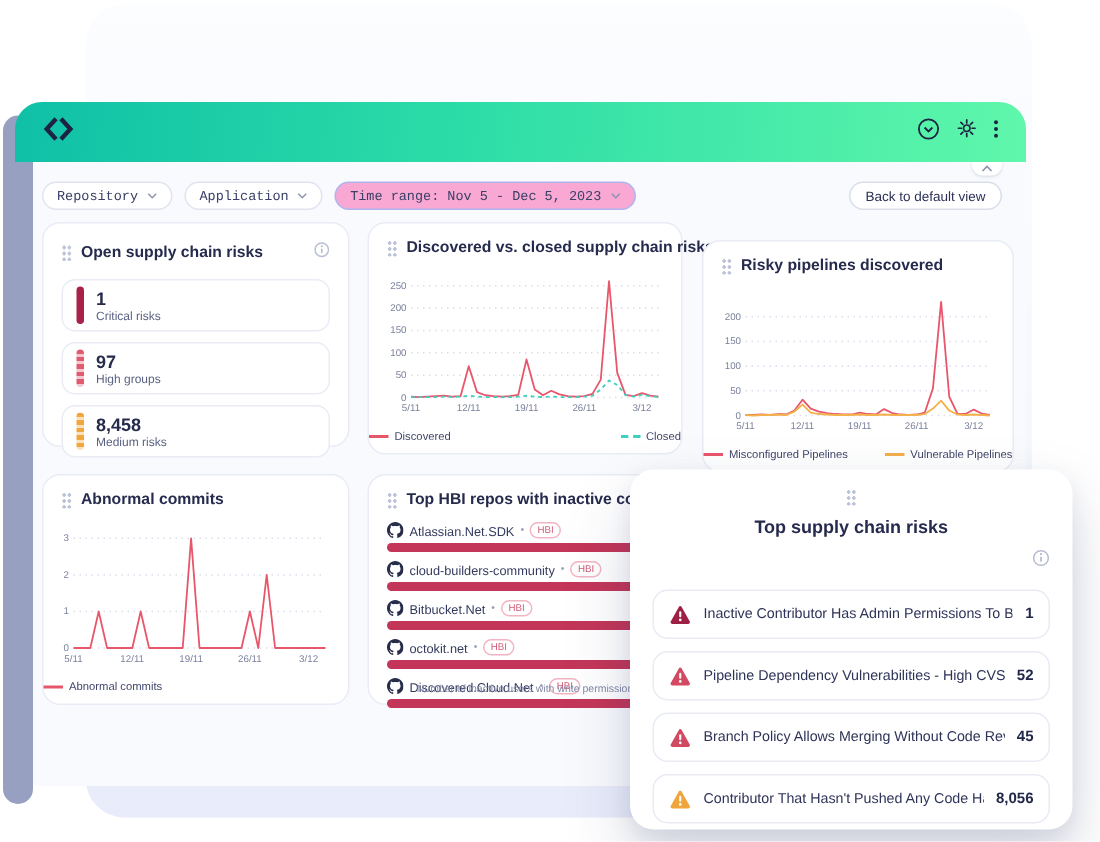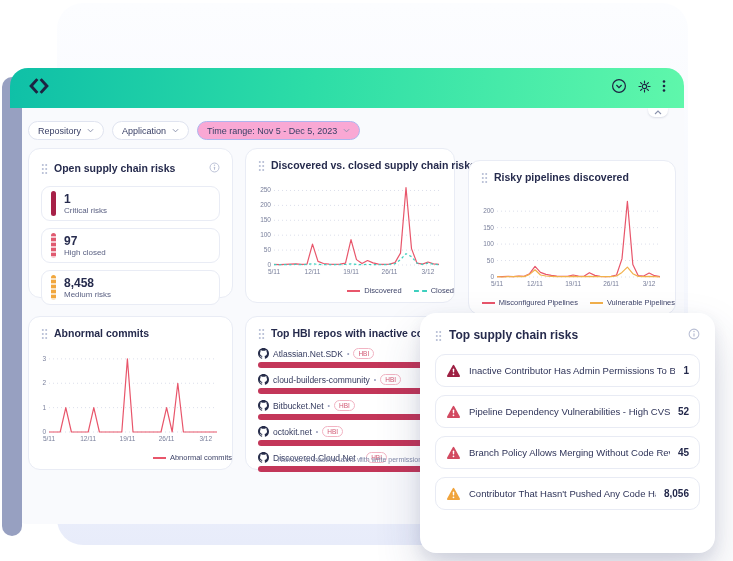--- a/index.html
+++ b/index.html
@@ -51,39 +51,39 @@
 
   .stat-list { padding:9px 12px; display:flex; flex-direction:column; gap:7px; }
   .stat { display:flex; align-items:center; gap:8px; border:1px solid #e9ecf5;
     border-radius:9px; padding:4px 9px; background:#fff; }
   .stat-bar { width:5px; height:25px; border-radius:3px; flex:none; }
   .stat-val { font-size:12px; font-weight:bold; line-height:13px; }
   .stat-lbl { font-size:8px; color:#5b6183; }
 
   .chart-box { position:absolute; left:8px; right:8px; top:32px; bottom:26px; }
   .legend { position:absolute; left:0; right:0; bottom:7px; display:flex;
-    justify-content:flex-end; gap:12px; align-items:center; }
+    justify-content:space-between; gap:12px; align-items:center; }
   .lg-item { display:flex; align-items:center; gap:4px; font-size:7.5px; color:#40466a; }
   .lg-sw { width:13px; border-top:2px solid; }
   .lg-sw.dashed { border-top-style:dashed; }
 
   .repo-list { padding:3px 12px 0; }
   .repo { margin-top:6px; }
   .repo-line { display:flex; align-items:center; gap:4px; font-size:8.5px; color:#343a5e; }
   .repo-dot { color:#9aa0bc; font-size:7px; }
   .hbi-badge { font-size:6.5px; color:#d25a75; border:1px solid #f2b4c3;
     border-radius:7px; padding:0 4px; line-height:9px; }
   .repo-bar { height:6px; border-radius:3px; margin-top:3px; }
   .hbi-caption { position:absolute; bottom:6px; left:0; right:0; text-align:center;
     font-size:7px; color:#8289a8; }
 
   .top-risks { position:absolute; left:420px; top:313px; width:295px; height:240px;
     background:#fff; border-radius:16px; padding:13px 15px; z-index:2;
     box-shadow:0 22px 45px rgba(45,55,105,.18), 0 6px 14px rgba(45,55,105,.10); }
-  .tr-head { display:flex; align-items:center; gap:7px; }
+  .tr-head { display:flex; align-items:center; gap:7px;flex-direction:column; }
   .tr-title { font-size:12px; font-weight:bold; }
   .risk-list { margin-top:10px; display:flex; flex-direction:column; gap:8px; }
   .risk { display:flex; align-items:center; gap:8px; height:33px; border:1px solid #e8ebf4;
     border-radius:10px; padding:0 10px; background:#fff; }
   .risk-title { flex:1; font-size:9.5px; color:#2e3358; white-space:nowrap; overflow:hidden; }
   .risk-count { font-size:10px; font-weight:bold; color:#23284a; }
 
   svg text { font-family:"Liberation Sans", sans-serif; }
 </style>
 </head>
@@ -126,40 +126,41 @@
       </div>
     </div>
 
     <div class="collapse-tab">
       <svg width="8" height="5" viewBox="0 0 8 5">
         <path d="M1 4 L4 1 L7 4" stroke="#8b93ad" stroke-width="1.1" fill="none"></path>
       </svg>
     </div>
 
     <div class="filters">
-      <span style="display:flex;gap:8px;align-items:center;">
+      <span style="display:flex;gap:8px;align-items:center;font-family:Liberation Mono, monospace;">
           <div class="chip">
             <span>Repository</span>
             <svg width="7" height="5" viewBox="0 0 8 5">
               <path d="M1 1 L4 4 L7 1" stroke="#8b93ad" stroke-width="1.1" fill="none"></path>
             </svg>
           </div>
           <div class="chip">
             <span>Application</span>
             <svg width="7" height="5" viewBox="0 0 8 5">
               <path d="M1 1 L4 4 L7 1" stroke="#8b93ad" stroke-width="1.1" fill="none"></path>
             </svg>
           </div>
           <div class="chip active">
             <span>Time range: Nov 5 - Dec 5, 2023</span>
             <svg width="7" height="5" viewBox="0 0 8 5">
               <path d="M1 1 L4 4 L7 1" stroke="#8b93ad" stroke-width="1.1" fill="none"></path>
             </svg>
           </div>
         </span>
+      <button class="back-btn">Back to default view</button>
     </div>
 
     <div class="card card-open">
       <div class="card-head">
         <span class="drag"></span>
         <span class="card-title">Open supply chain risks</span>
         <span class="head-info">
           <svg width="11" height="11" viewBox="0 0 14 14">
             <circle cx="7" cy="7" r="5.7" stroke="#b7bdd3" stroke-width="1.2" fill="none"></circle>
             <rect x="6.3" y="6" width="1.4" height="4" rx="0.7" fill="#b7bdd3"></rect>
@@ -172,21 +173,21 @@
             <span class="stat-bar" style="background:#a72148"></span>
             <span>
               <div class="stat-val">1</div>
               <div class="stat-lbl">Critical risks</div>
             </span>
           </div>
           <div class="stat">
             <span class="stat-bar" style="background:repeating-linear-gradient(180deg,#e05a70 0 3px,#e05a7055 3px 5px)"></span>
             <span>
               <div class="stat-val">97</div>
-              <div class="stat-lbl">High closed</div>
+              <div class="stat-lbl">High groups</div>
             </span>
           </div>
           <div class="stat">
             <span class="stat-bar" style="background:repeating-linear-gradient(180deg,#f1a73e 0 3px,#f1a73e55 3px 5px)"></span>
             <span>
               <div class="stat-val">8,458</div>
               <div class="stat-lbl">Medium risks</div>
             </span>
           </div>
         </div>

